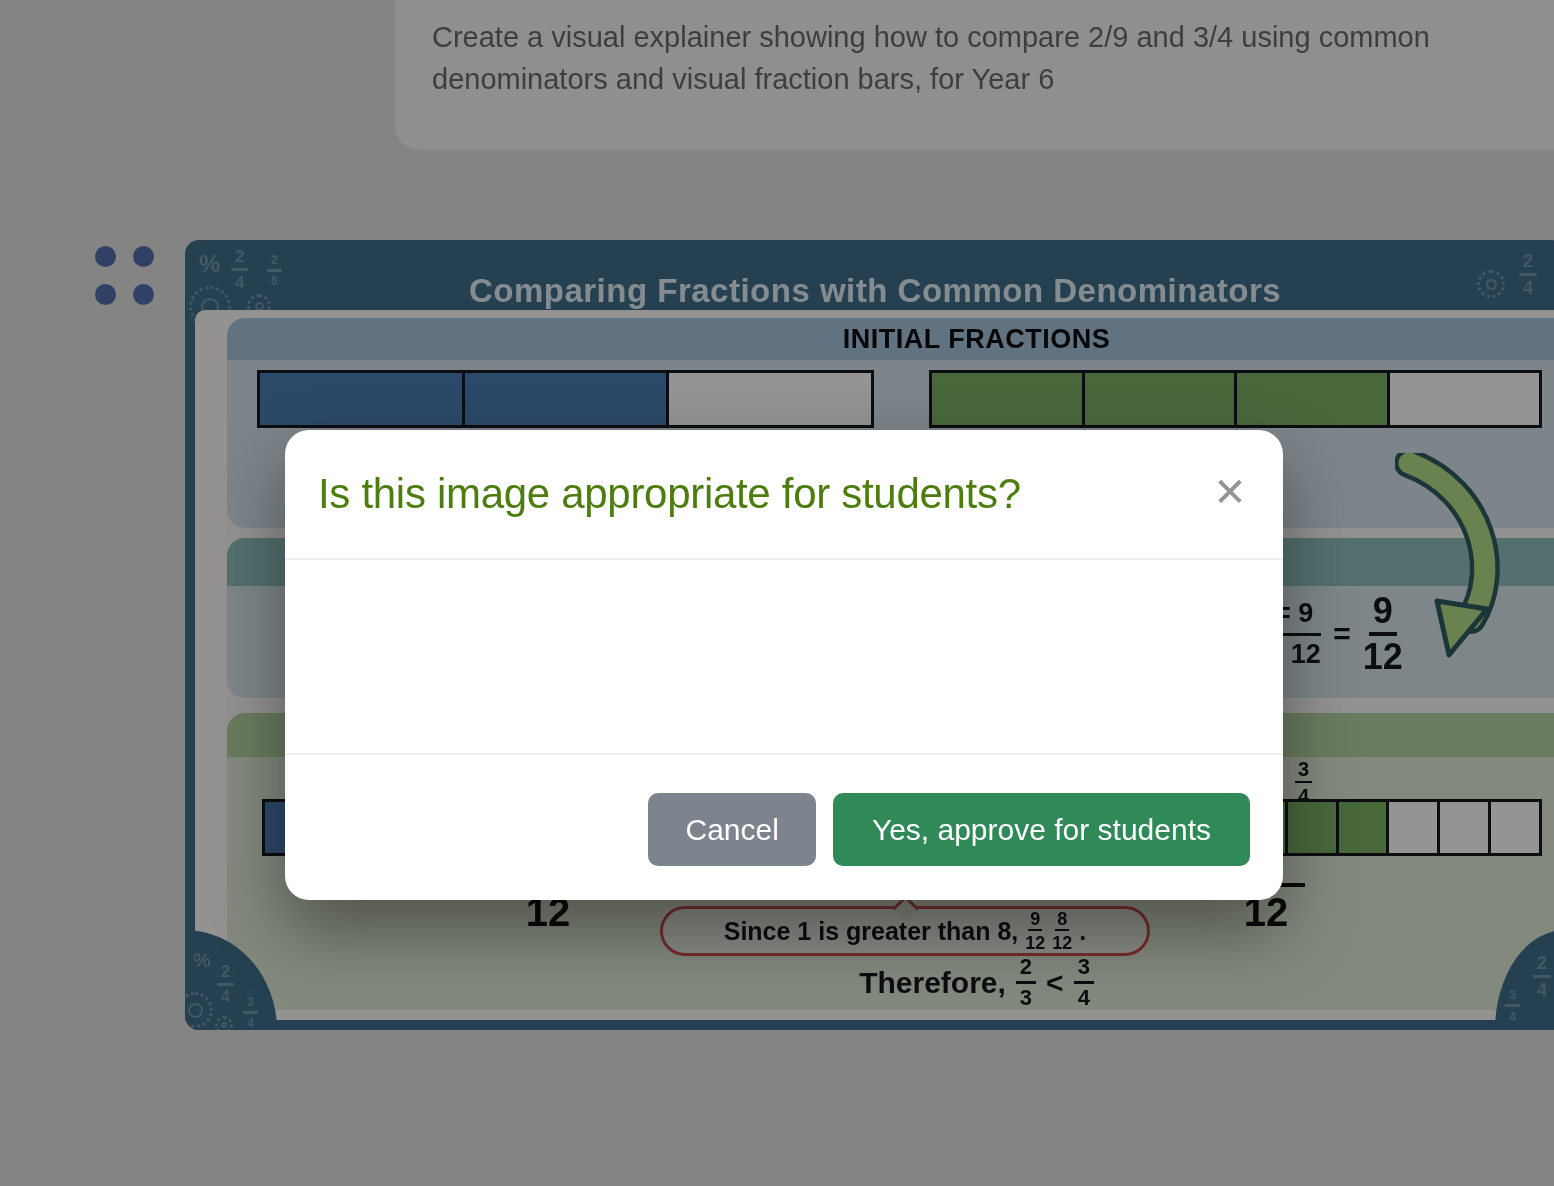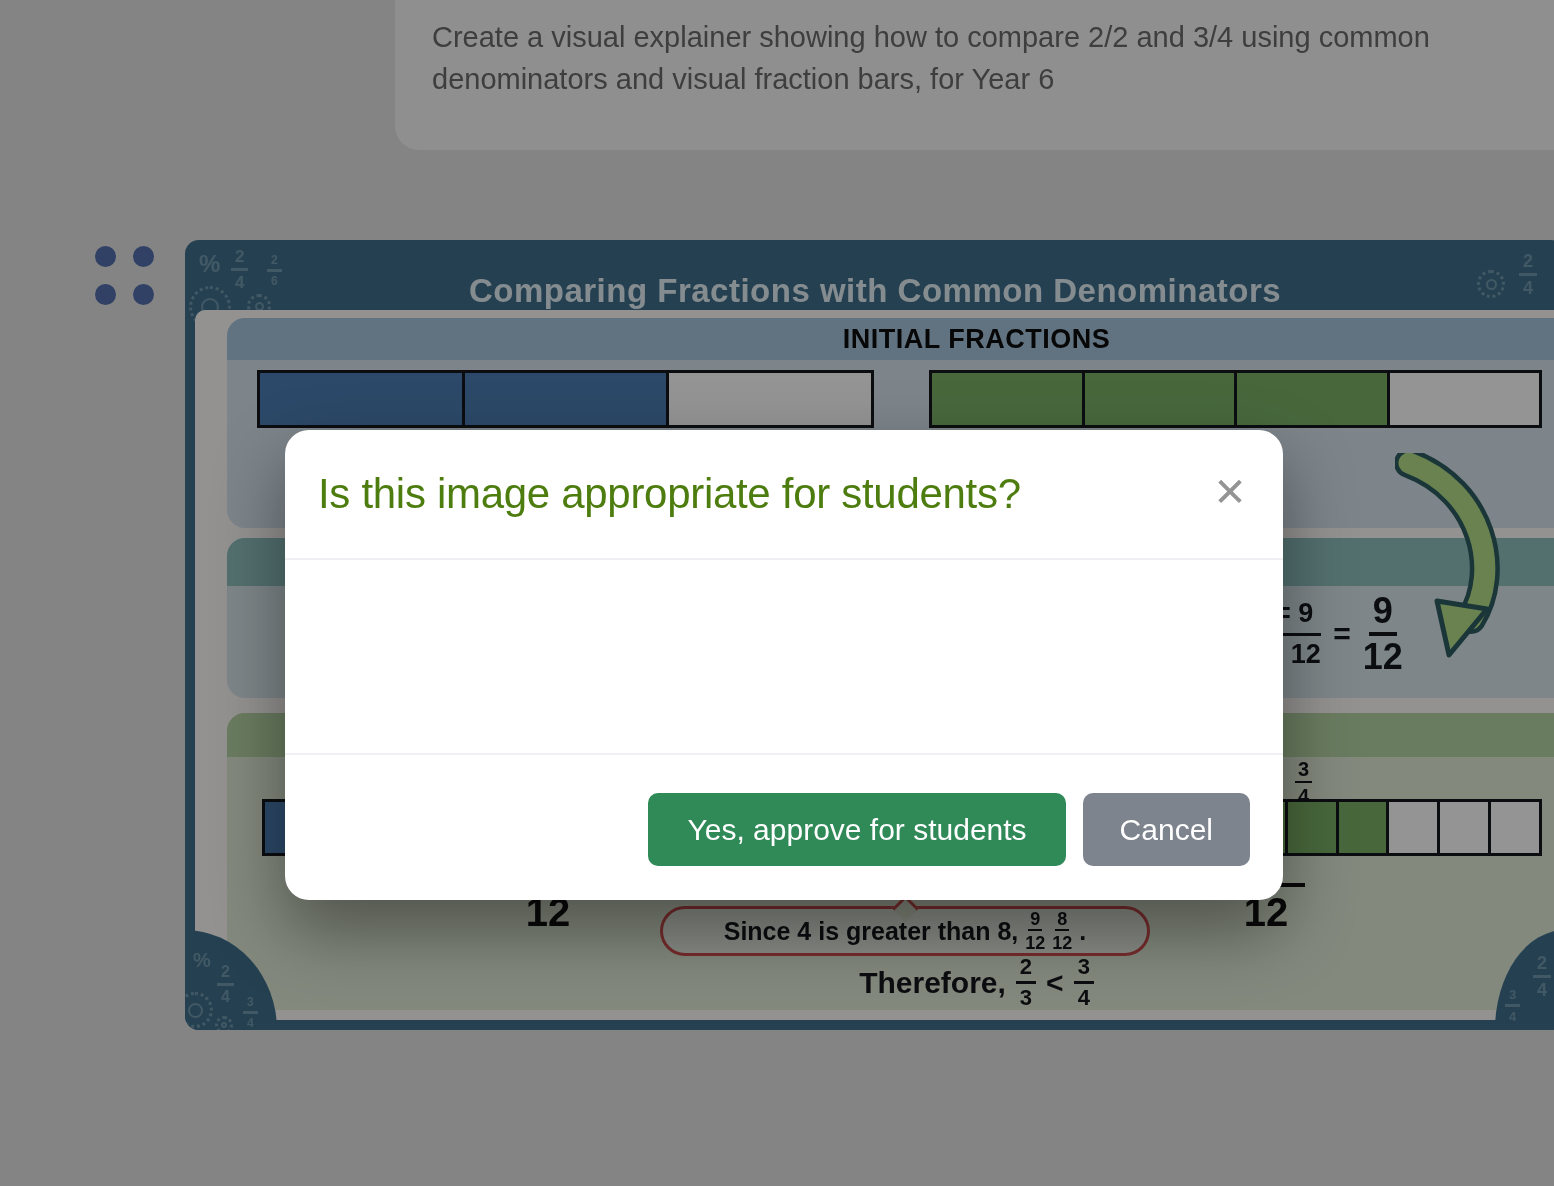--- a/index.html
+++ b/index.html
@@ -110,21 +110,21 @@
     font-family:"Liberation Sans",sans-serif; cursor:pointer; display:flex; align-items:center; }
   .btn-cancel { background:#7d848d; padding:0 37px; }
   .btn-approve { background:#2f8a58; padding:0 39px; }
 </style>
 </head>
 <body>
 
 <div class="page">
 
   <div class="prompt-bubble">
-    <div class="prompt-text">Create a visual explainer showing how to compare 2/2 and 3/4 using common denominators and visual fraction bars, for Year 6</div>
+    <div class="prompt-text">Create a visual explainer showing how to compare 2/9 and 3/4 using common denominators and visual fraction bars, for Year 6</div>
   </div>
 
   <div class="drag-dots">
     <div class="dot"></div>
     <div class="dot"></div>
     <div class="dot"></div>
     <div class="dot"></div>
   </div>
 
   <div class="card">
@@ -218,21 +218,21 @@
             <div class="cell" style="background: rgb(124, 179, 104);"></div>
             <div class="cell" style="background: rgb(255, 255, 255);"></div>
             <div class="cell" style="background: rgb(255, 255, 255);"></div>
             <div class="cell" style="background: rgb(255, 255, 255);"></div>
           </div>
 
         <div class="denom12 denom-left">12</div>
         <div class="denom12 denom-right">12</div>
 
         <div class="callout">
-          <span>Since 4 is greater than 8,</span>
+          <span>Since 1 is greater than 8,</span>
           <span class="frac">
             <span class="num">9</span>
             <span class="den">12</span>
           </span>
           <span class="frac">
             <span class="num">8</span>
             <span class="den">12</span>
           </span>
           <span>.</span>
         </div>
@@ -287,16 +287,16 @@
 <div class="overlay"></div>
 
 <div class="modal">
   <div class="modal-header">
     <div class="modal-title">Is this image appropriate for students?</div>
     <button class="modal-close">✕</button>
   </div>
   <div class="divider div1"></div>
   <div class="divider div2"></div>
   <div class="modal-footer">
+    <button class="btn btn-cancel" style="background: rgb(125, 132, 141);">Cancel</button>
     <button class="btn btn-approve" style="background: rgb(47, 138, 88);">Yes, approve for students</button>
-    <button class="btn btn-cancel" style="background: rgb(125, 132, 141);">Cancel</button>
   </div>
 </div>
 
 </body></html>

